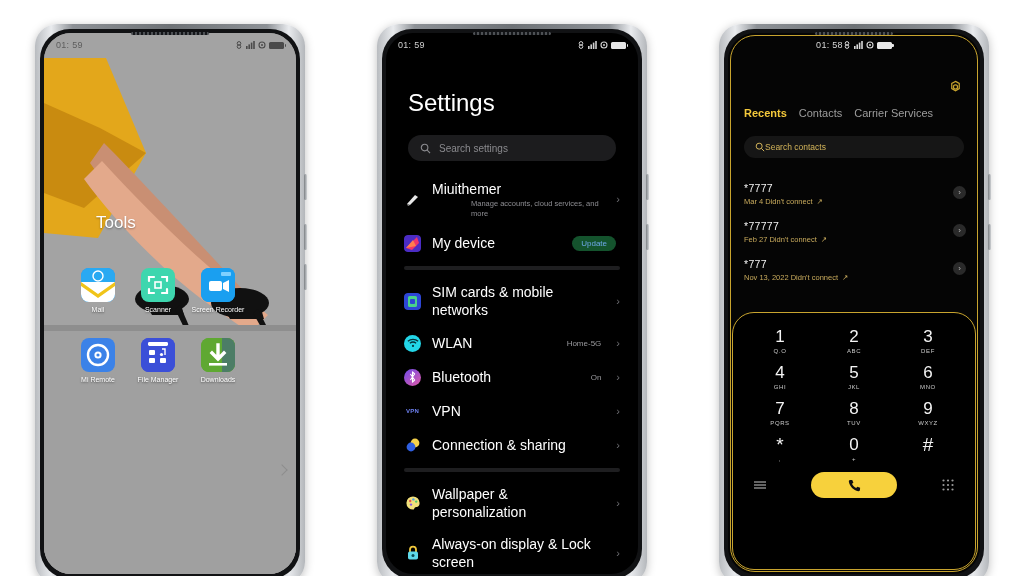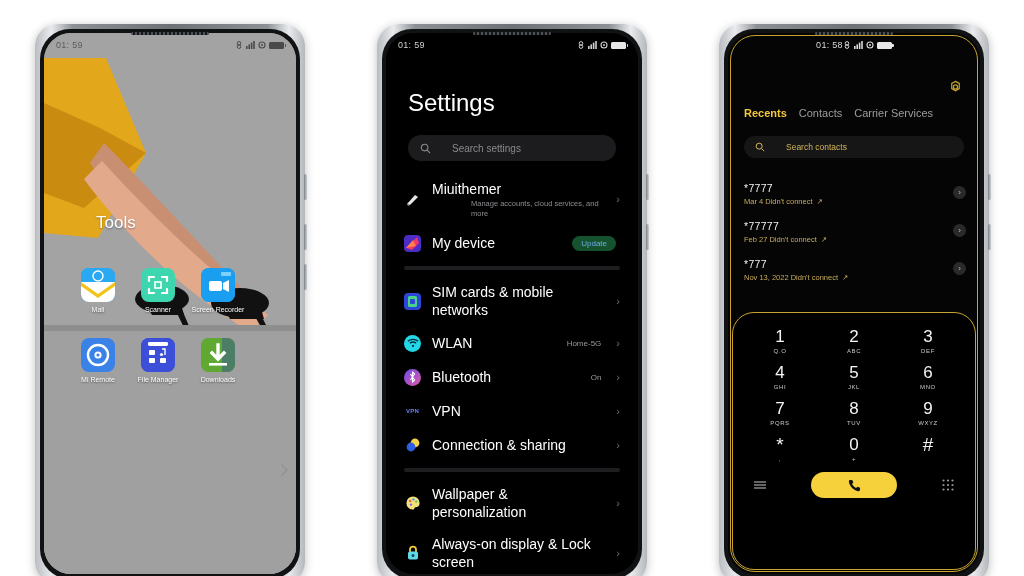--- a/index.html
+++ b/index.html
@@ -121,21 +121,21 @@
   .settings-title {
     position:absolute; top: 56px; left: 22px;
     font-size: 24px; color:#fff; font-weight: 400;
   }
   .searchbar {
     position:absolute; top: 102px; left: 22px; right: 22px;
     height: 26px; border-radius: 13px;
     background:#1c1c1e;
     display:flex; align-items:center; gap:8px; padding: 0 12px;
   }
-  .search-ph { font-size: 10px; color:#8a8a8e;margin-left:13px; }
+  .search-ph { font-size: 10px; color:#8a8a8e; }
 
   .slist { position:absolute; top: 140px; left:0; right:0; }
   .srow {
     display:flex; align-items:center;
     padding: 7px 18px 7px 18px;
     gap: 11px; min-height: 34px;
   }
   .srow-ic {
     width: 17px; height: 17px; flex: 0 0 17px;
     border-radius: 4px; position:relative; overflow:hidden;
@@ -170,21 +170,21 @@
   }
   .tabs {
     position:absolute; top: 74px; left: 16px; right: 10px;
     display:flex; align-items:baseline; gap: 12px;
   }
   .tab { font-size: 11px; color:#9d9d9d; }
   .tab.active { color:#f4c93b; font-weight:bold; }
   .dsearch {
     position:absolute; top: 103px; left: 16px; right: 16px;
     height: 22px; border-radius: 11px; background:#161616;
-    display:flex; align-items:center; gap:21px; padding: 0 11px;
+    display:flex; align-items:center; gap:0; padding: 0 11px;
   }
   .dsearch-ph { font-size: 8.5px; color:#d3b45a; }
 
   .calls { position:absolute; top: 146px; left: 16px; right: 12px; }
   .call {
     position:relative; padding: 3px 0 11px 0;
   }
   .call-num { font-size: 10.5px; color:#f2f2f2; letter-spacing:.3px; }
   .call-meta { font-size: 7.5px; color:#c9ab5d; margin-top: 3px; }
   .call-arrow { display:inline-block; margin-left:4px; }

